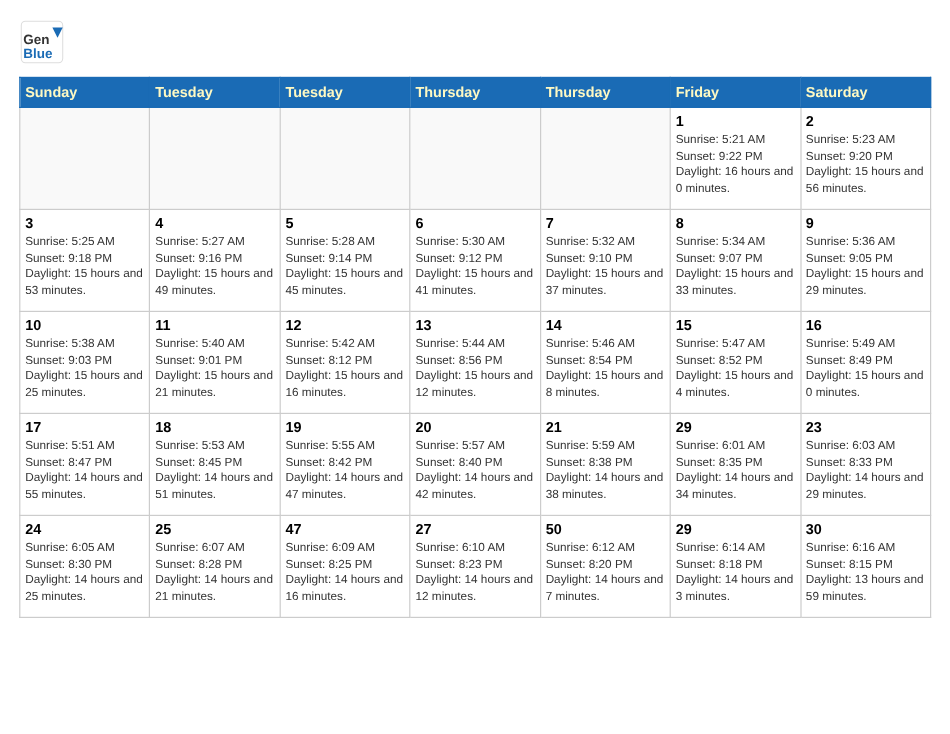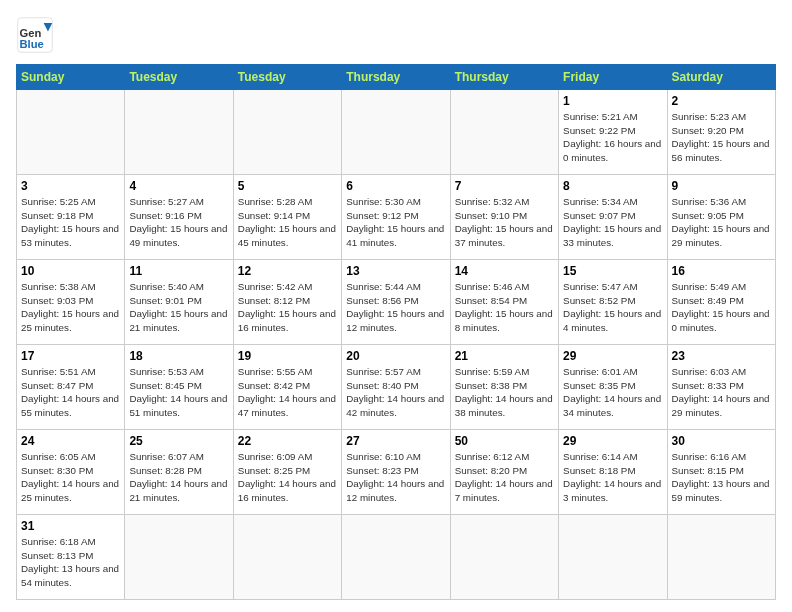--- a/index.html
+++ b/index.html
@@ -38,21 +38,21 @@
       font-size: 14px;
       color: #555;
     }
     table {
       width: 100%;
       border-collapse: collapse;
       font-size: 10.5px;
     }
     thead tr th {
       background: #1a6bb5;
-      color: #bef264;
+      color: #fef9c3;
       padding: 5px 4px;
       text-align: left;
       font-size: 12px;
       border: 1px solid #1a6bb5;
     }
     td {
       border: 1px solid #ccc;
       vertical-align: top;
       padding: 4px 4px 4px 4px;
       width: 14.28%;
@@ -269,21 +269,21 @@
 Sunset: 8:30 PM
 Daylight: 14 hours and 25 minutes.</div>
         </td>
         <td>
           <span class="day-num">25</span>
           <div class="day-info">Sunrise: 6:07 AM
 Sunset: 8:28 PM
 Daylight: 14 hours and 21 minutes.</div>
         </td>
         <td>
-          <span class="day-num">22</span>
+          <span class="day-num">47</span>
           <div class="day-info">Sunrise: 6:09 AM
 Sunset: 8:25 PM
 Daylight: 14 hours and 16 minutes.</div>
         </td>
         <td>
           <span class="day-num">27</span>
           <div class="day-info">Sunrise: 6:10 AM
 Sunset: 8:23 PM
 Daylight: 14 hours and 12 minutes.</div>
         </td>
@@ -299,28 +299,14 @@
 Sunset: 8:18 PM
 Daylight: 14 hours and 3 minutes.</div>
         </td>
         <td>
           <span class="day-num">30</span>
           <div class="day-info">Sunrise: 6:16 AM
 Sunset: 8:15 PM
 Daylight: 13 hours and 59 minutes.</div>
         </td>
       </tr>
-      <tr style="height: 85px;">
-        <td>
-          <span class="day-num">31</span>
-          <div class="day-info">Sunrise: 6:18 AM
-Sunset: 8:13 PM
-Daylight: 13 hours and 54 minutes.</div>
-        </td>
-        <td class="empty-cell"></td>
-        <td class="empty-cell"></td>
-        <td class="empty-cell"></td>
-        <td class="empty-cell"></td>
-        <td class="empty-cell"></td>
-        <td class="empty-cell"></td>
-      </tr>
     </tbody>
 </table>
 
 </body></html>

